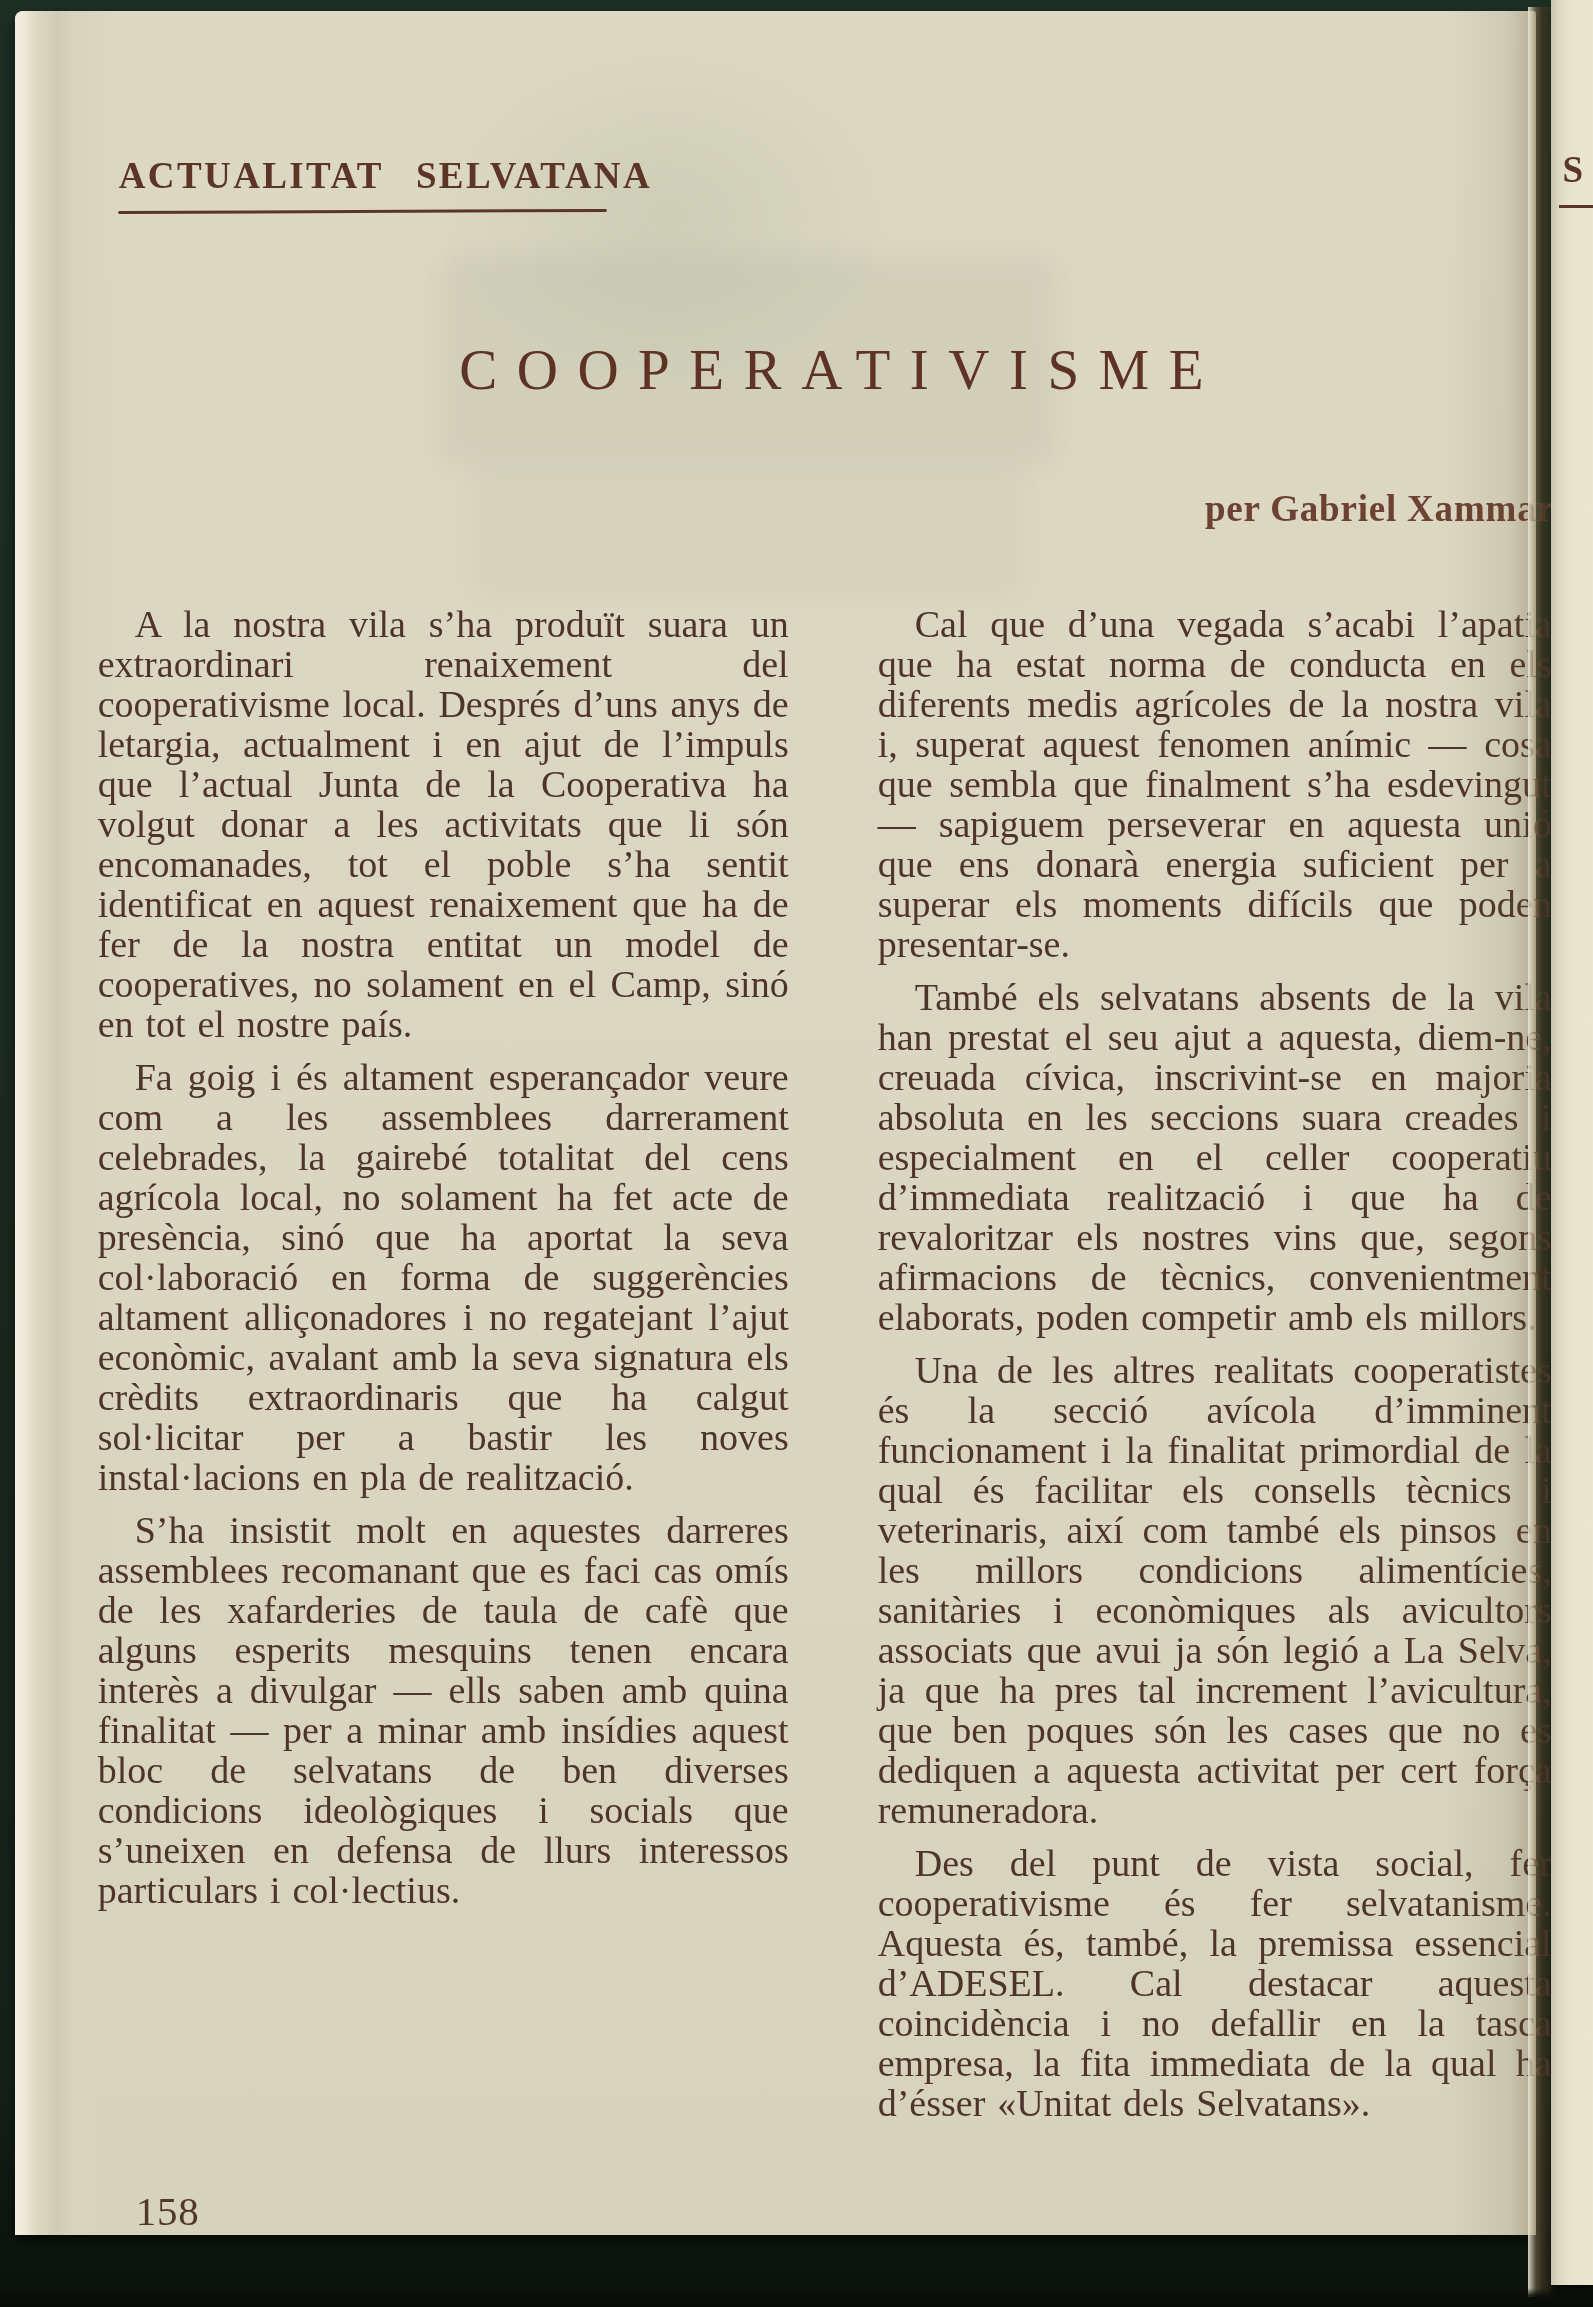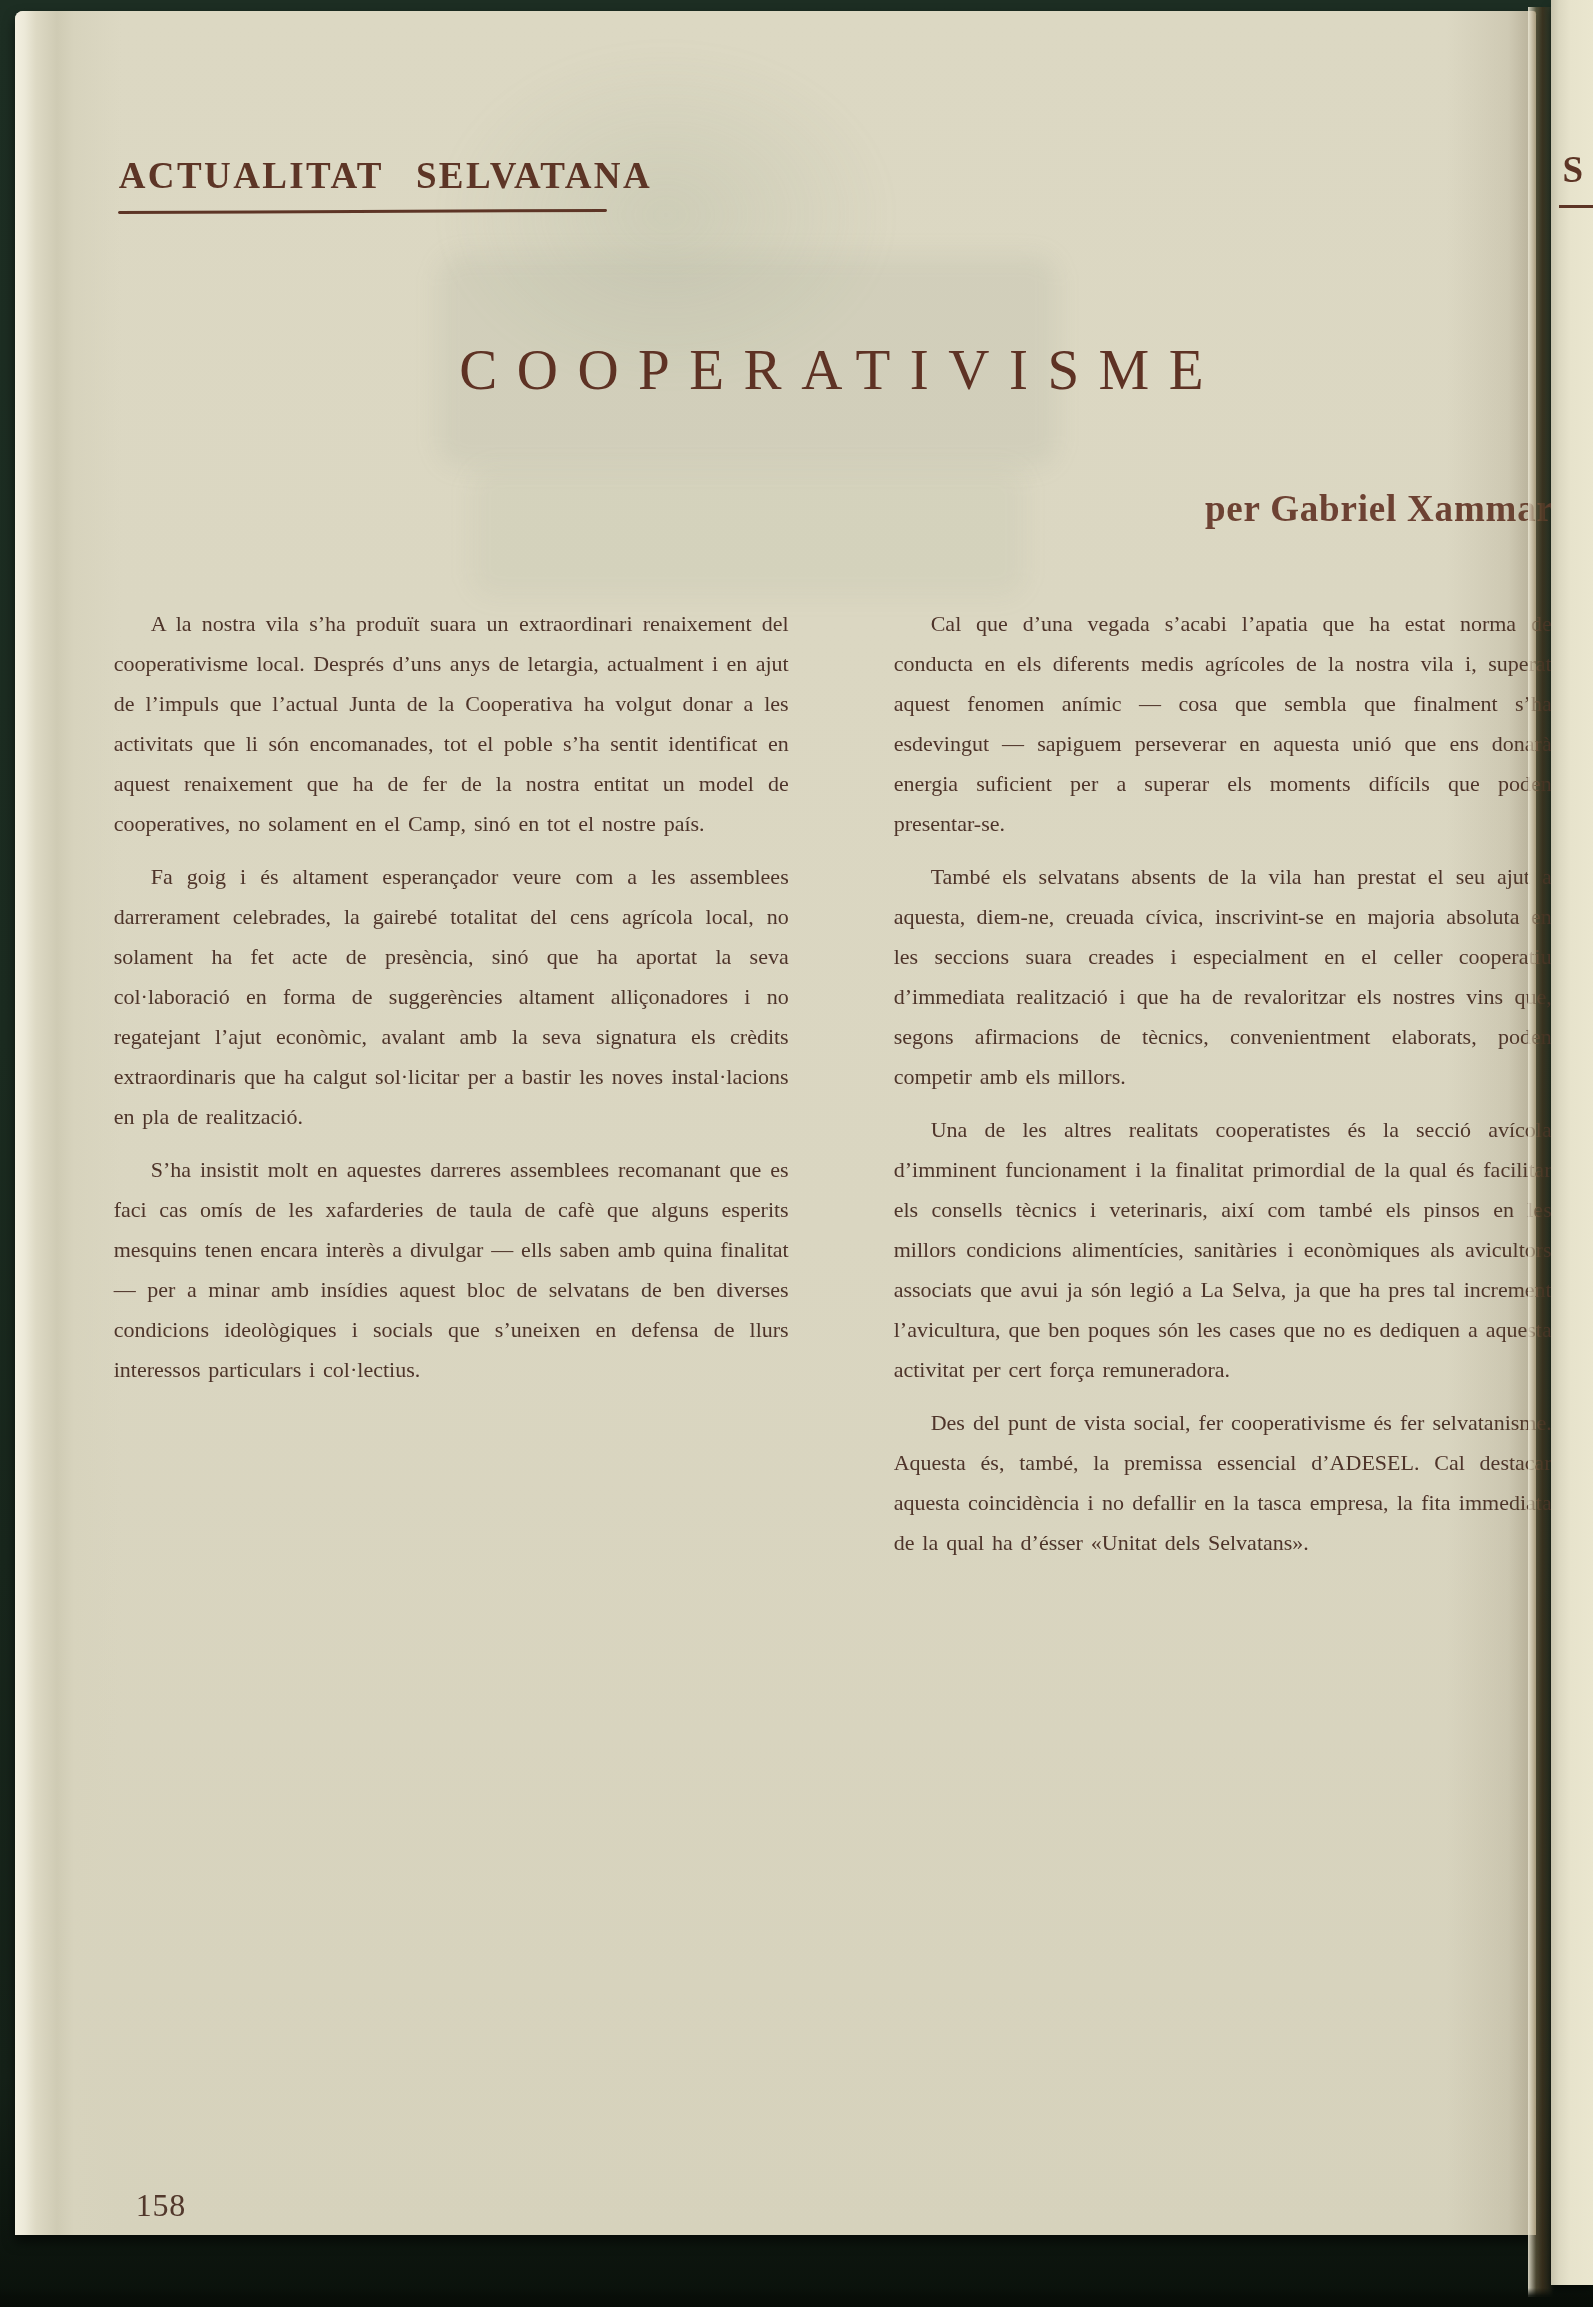--- a/index.html
+++ b/index.html
@@ -44,27 +44,27 @@
   .article-title{
     position:absolute;left:391px;top:322px;width:863px;text-align:center;
     font-size:57px;font-weight:400;letter-spacing:19.5px;color:#5e3224;white-space:nowrap;
   }
   .byline{
     position:absolute;left:847px;top:476px;width:692px;text-align:right;
     font-size:37px;font-weight:700;color:#6d4233;letter-spacing:0.8px;
   }
   .col{position:absolute;top:593px;color:#4e342a;}
   .col p{
-    margin:0 0 13px 16px;text-align:justify;text-indent:37px;
-    font-size:22px;line-height:40px;word-spacing:2.4px;
+    margin:0 0 13px 0;text-align:justify;text-indent:37px;
+    font-size:38px;line-height:40px;word-spacing:2.4px;
   }
   .col-left{left:83px;width:691px;}
   .col-right{left:863px;width:674px;}
   .page-number{
-    position:absolute;left:121px;top:2176px;font-size:32px;color:#52382c;letter-spacing:0.8px;
+    position:absolute;left:121px;top:2176px;font-size:41px;color:#52382c;letter-spacing:0.8px;
   }
   
   .gutter{
     position:absolute;left:1528px;top:6.5px;width:26px;height:2290px;
     background:linear-gradient(90deg,rgba(233,229,210,0.9) 0px,rgba(150,131,92,0.45) 8.1px,rgba(66,53,32,0.75) 14.7px,rgba(110,94,62,0.25) 21px,rgba(110,94,62,0) 26px);
   }
   
   .next-page{
     position:absolute;left:1551px;top:0;width:42px;height:2285px;
     background:linear-gradient(90deg,#c7c3ac 0px,#dcd8c1 8.1px,#e7e3cc 19.5px,#eae6cf 42px);

